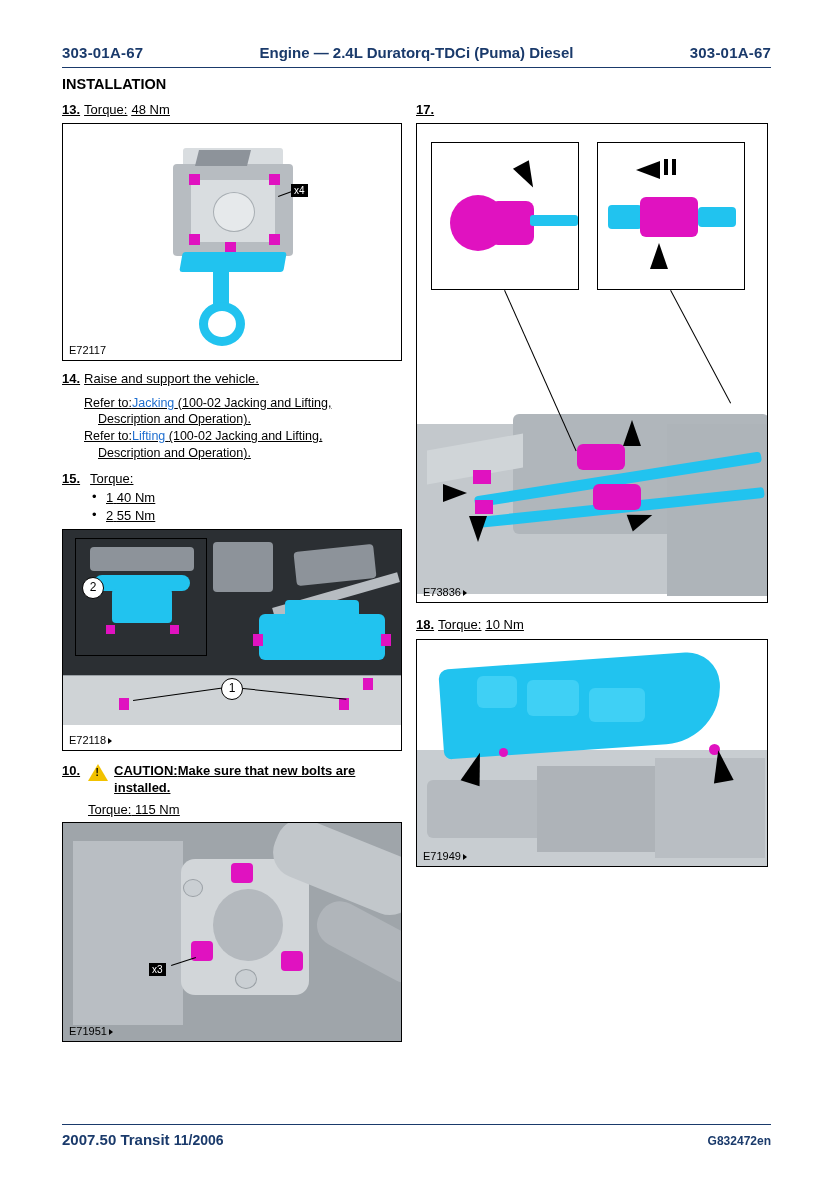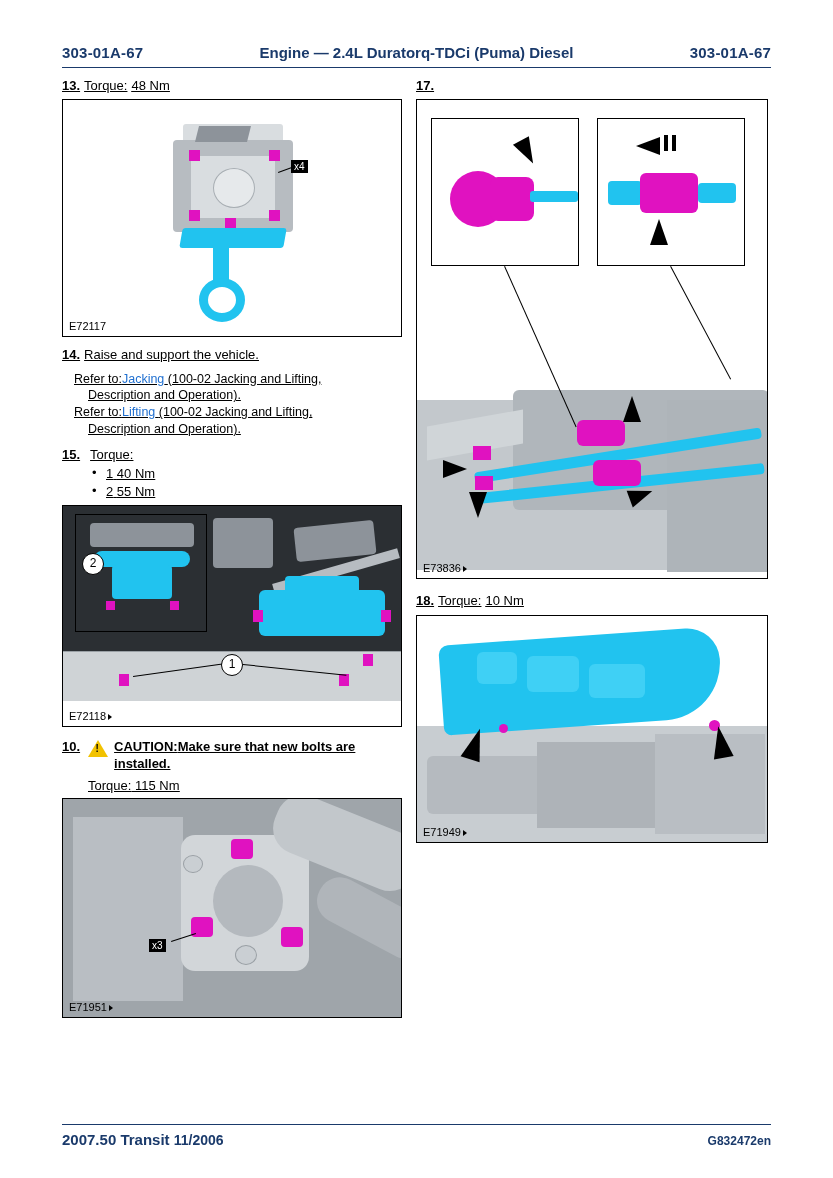--- a/index.html
+++ b/index.html
@@ -71,21 +71,21 @@
   .step-num {
     font-weight: bold;
     font-size: 13px;
     flex: none;
   }
   .step-text { font-size: 13px; }
   .u { text-decoration: underline; }
   .link { color: #1f6fd0; }
 
   .sub-block {
-    margin-left: 12px;
+    margin-left: 22px;
     font-size: 12.5px;
     line-height: 1.35;
     margin-top: 7px;
   }
   .sub-block .indent { margin-left: 14px; }
 
   ul.bullets {
     margin: 2px 0 0 30px;
     padding: 0;
     list-style: none;
@@ -222,20 +222,21 @@
 <body>
 
 <div class="page">
 
   <div class="header">
     <div class="hdr-left">303-01A-67</div>
     <div class="hdr-center">Engine — 2.4L Duratorq-TDCi (Puma) Diesel</div>
     <div class="hdr-right">303-01A-67</div>
   </div>
   <div class="hdr-rule"></div>
+  <div class="section-title">INSTALLATION</div>
 
   <div class="columns">
 
     <div class="col">
 
       <div class="step">
         <div class="step-head">
           <span class="step-num">13.</span>
           <span class="step-text">Torque:</span>
           <span class="step-text u">48 Nm</span>

